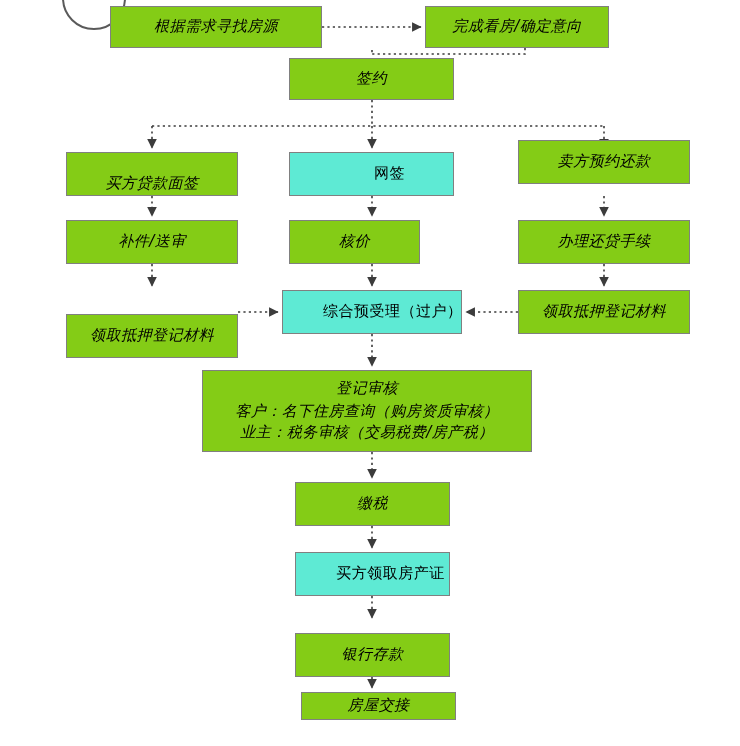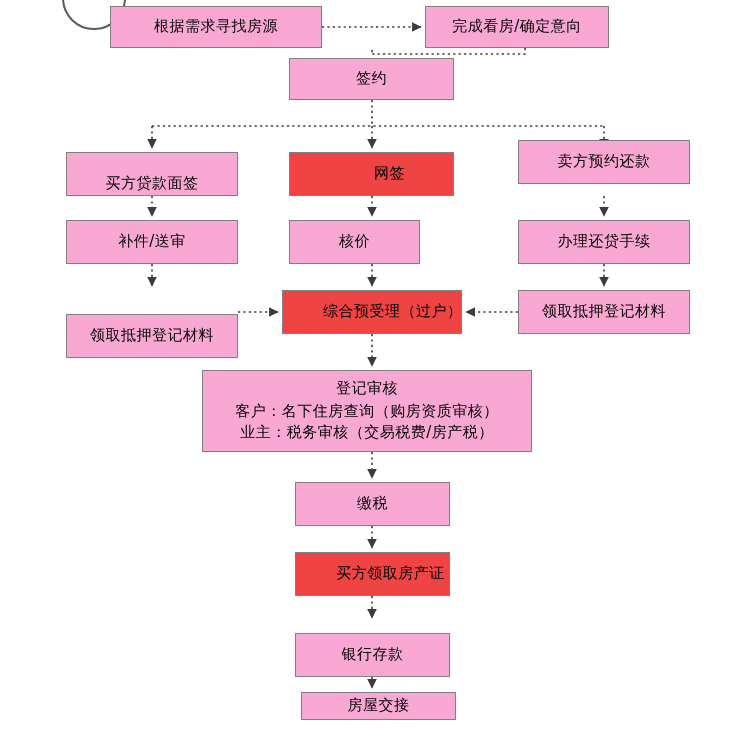--- a/index.html
+++ b/index.html
@@ -28,24 +28,25 @@
     display: flex;
     align-items: center;
     justify-content: center;
     text-align: center;
     font-size: 15px;
     line-height: 1.45;
     letter-spacing: 0.5px;
     z-index: 3;
   }
   .node.gray {
-    background: #f9a8d4;
+    background: #84cc16;
+    font-style: italic;
   }
   .node.beige {
-    background: #ef4444;
+    background: #5eead4;
     padding-left: 36px;
   }
   .node .lines {
     width: 100%;
     padding: 0 4px;
     box-sizing: border-box;
   }
   .node .line {
     display: block;
     white-space: nowrap;

